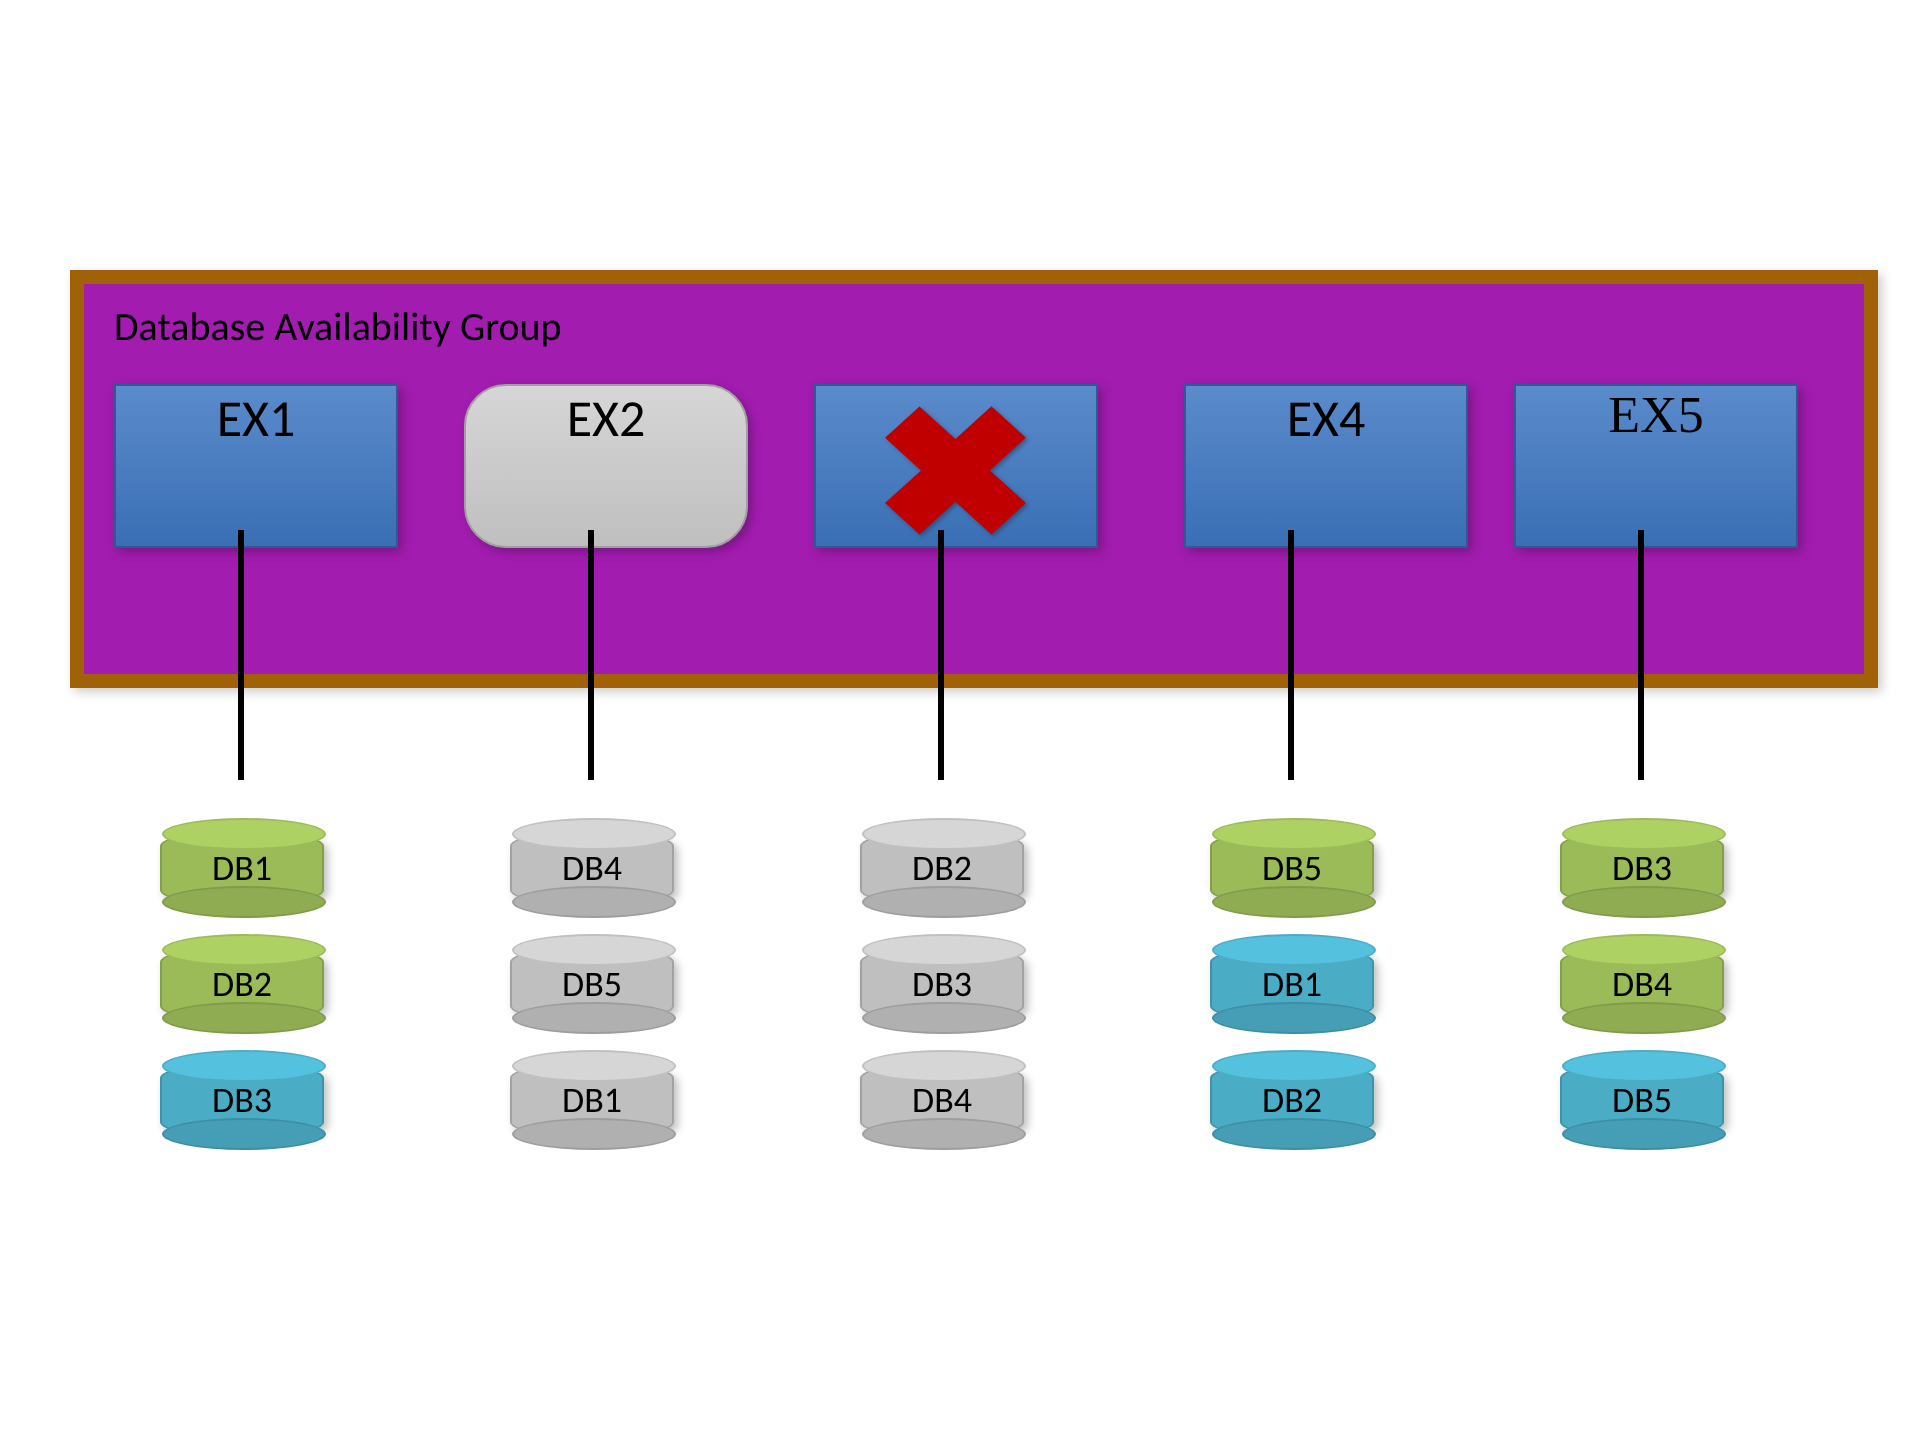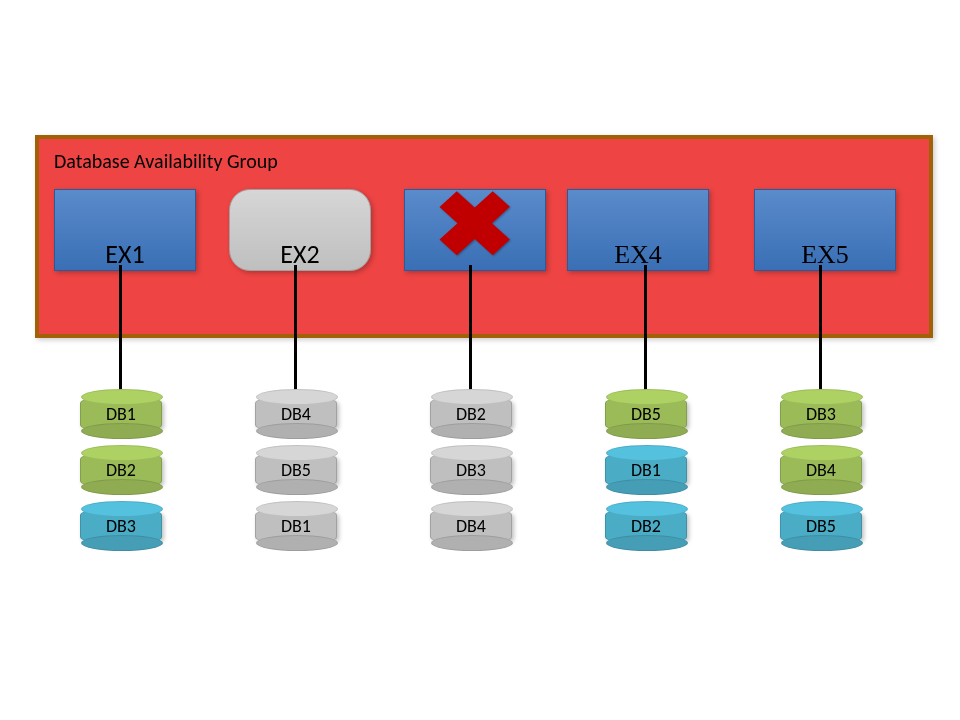--- a/index.html
+++ b/index.html
@@ -10,38 +10,38 @@
     background: #ffffff;
     font-family: Calibri, Arial, sans-serif;
     position: relative;
   }
   .dag-container {
     position: absolute;
     left: 35px;
     top: 135px;
     width: 890px;
     height: 195px;
-    background: #ef4444;
-    border: 4px solid #a16207;
+    background: #a21caf;
+    border: 7px solid #a16207;
     box-shadow: 2px 2px 5px rgba(0,0,0,0.2);
   }
   .dag-title {
     position: absolute;
     left: 15px;
     top: 10px;
     font-size: 20px;
     color: #000;
   }
   .server-box {
     position: absolute;
     width: 140px;
     height: 80px;
     top: 50px;
     display: flex;
-    align-items: flex-end;
+    align-items: flex-start;
     justify-content: center;
     font-size: 26px;
     color: #000;
     border: 1px solid rgba(0,0,0,0.2);
     box-shadow: 2px 2px 5px rgba(0,0,0,0.25);
   }
   .server-blue {
     background: linear-gradient(to bottom, #5a8bcb 0%, #3a6fb5 100%);
     border-color: #2d5a97;
   }
@@ -75,20 +75,21 @@
     height: 36px;
     margin-bottom: 18px;
     border-radius: 40px / 8px;
     box-shadow: 2px 2px 4px rgba(0,0,0,0.25);
     border: 1px solid rgba(0,0,0,0.15);
     display: flex;
     align-items: center;
     justify-content: center;
     font-size: 18px;
     color: #000;
+    margin-top: 20px;
   }
   .db-cyl::before {
     content: "";
     position: absolute;
     top: -7px;
     left: 0;
     width: 80px;
     height: 14px;
     border-radius: 50%;
     background: inherit;
@@ -123,21 +124,21 @@
 <div class="server-box server-blue" style="left: 15px;">
       <span>EX1</span>
     </div>
     <div class="server-box server-grey" style="left: 190px;">
       <span>EX2</span>
     </div>
     <div class="server-box server-blue" style="left: 365px;">
       <span></span>
       <div class="failed-x">✖</div>
     </div>
-    <div class="server-box server-blue" style="left: 528px; font-family: Liberation Serif, serif;">
+    <div class="server-box server-blue" style="left: 550px;">
       <span>EX4</span>
     </div>
     <div class="server-box server-blue" style="left: 715px; font-family: Liberation Serif, serif;">
       <span>EX5</span>
     </div>
   </div>
 
 <div id="servers"></div>
 <div id="connectors">
     <div class="connector" style="left: 119px; top: 265px; height: 125px;"></div>

